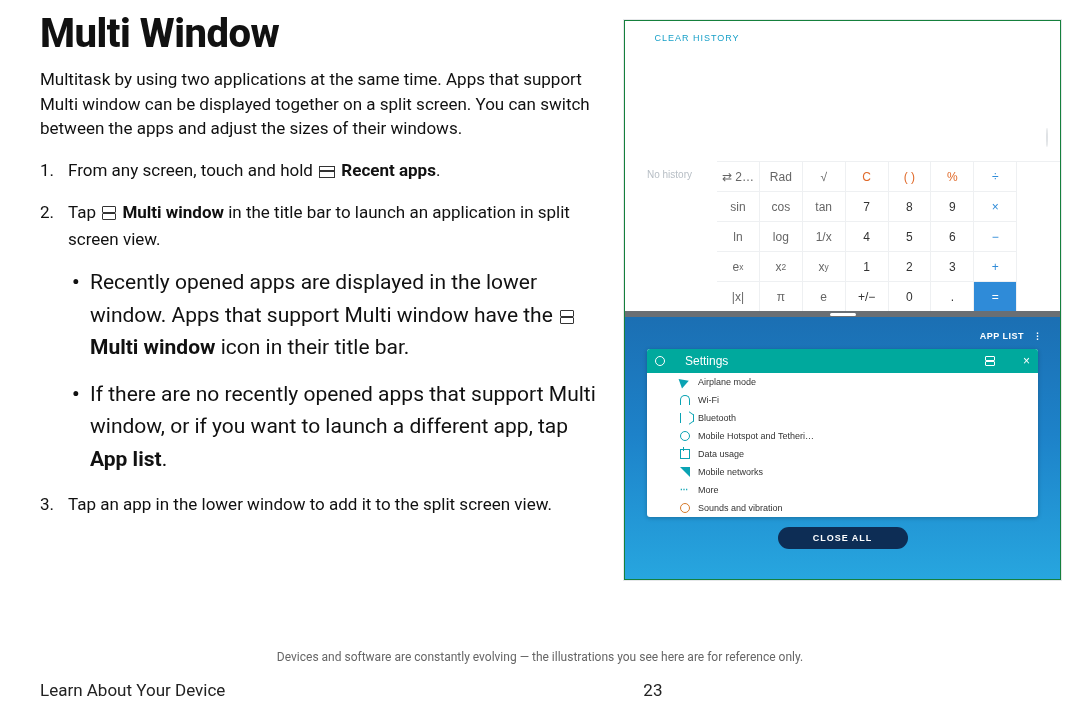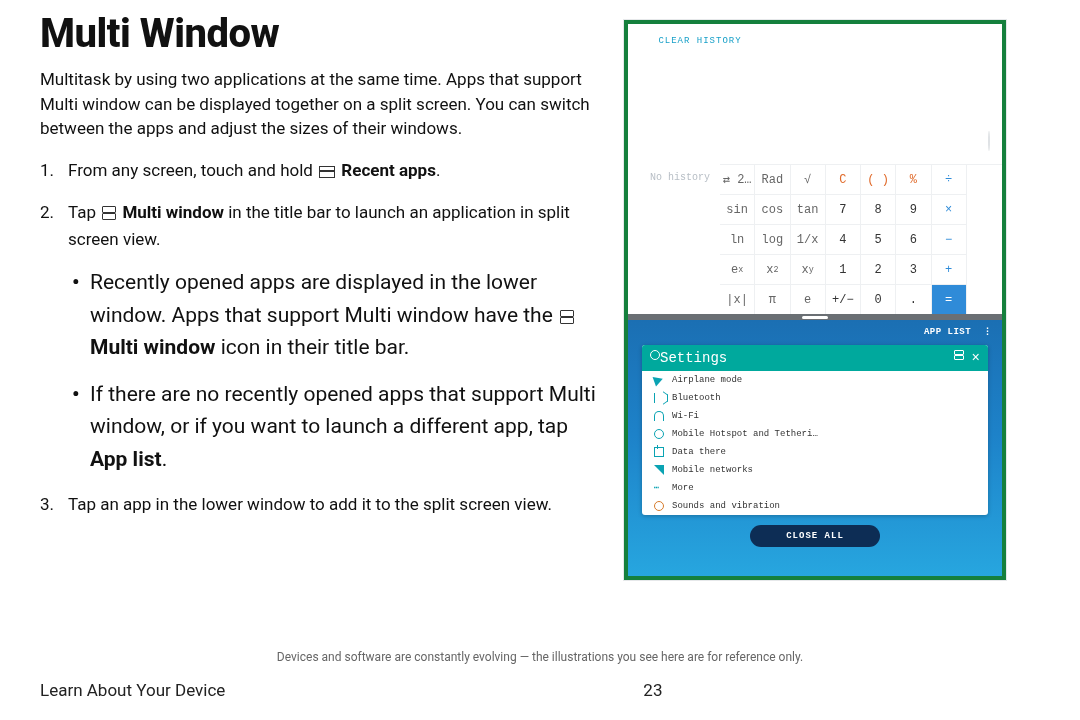--- a/index.html
+++ b/index.html
@@ -89,25 +89,25 @@
     .multiwin-icon::before, .multiwin-icon::after {
       content: "";
       position: absolute; left: 0; right: 0;
       height: 5px; border: 1.6px solid #333; border-radius: 1px;
     }
     .multiwin-icon::before { top: 0; }
     .multiwin-icon::after { bottom: 0; }
 
     
     .device {
-      border: 4px solid #15803d;
-      width: 382px;
+      border: 1px solid #15803d;
+      width: 437px;
       height: 560px;
       box-shadow: 0 0 0 1px #e6e8ea;
-      font-family: Liberation Mono, monospace;
+      font-family: Liberation Sans, sans-serif;
       background: #fff;
       position: relative;
       overflow: hidden;
     }
     .calc-top {
       height: 140px;
       padding: 6px 12px 0;
     }
     .clear-history {
       color: #18a0c8; font-size: 9px; letter-spacing: 1px;
@@ -140,37 +140,37 @@
       background: #6a6f74;
     }
     .split-divider::after {
       content: "";
       position: absolute; left: 50%; top: 1.5px; transform: translateX(-50%);
       width: 26px; height: 3px; background: #fff; border-radius: 2px;
     }
     .lower {
       position: absolute; top: 296px; left: 0; right: 0; bottom: 0;
       background: linear-gradient(180deg,#1b6fb3 0%, #1d82c9 45%, #27a6df 100%);
-      padding: 0;
+      padding: 8px;
     }
     .applist-bar {
       text-align: right; color: #fff; font-size: 9px; font-weight: 700;
       letter-spacing: 0.5px; padding: 6px 10px;
     }
     .applist-bar .dots { display:inline-block; margin-left:6px; letter-spacing:0; }
     .card {
       margin: 2px 14px 0;
       background: #fff;
       border-radius: 3px;
       box-shadow: 0 1px 4px rgba(0,0,0,.25);
       overflow: hidden;
     }
     .card-title {
-      background: #00a99d; color: #fff; font-size: 14px;
-      padding: 5px 8px; display:flex; align-items:flex-start; gap:0;
+      background: #00a99d; color: #fff; font-size: 12px;
+      padding: 5px 8px; display:flex; align-items:center; gap:20px;
       position: relative;
     }
     .card-title .gear {
       width: 10px; height: 10px; border: 1.2px solid #fff; border-radius: 50%;
       position: relative; display:inline-block;
     }
     .card-title .mwin {
       margin-left: auto; width: 10px; height: 10px; position: relative;
     }
     .card-title .mwin::before, .card-title .mwin::after {
@@ -180,21 +180,21 @@
     .card-title .mwin::before{top:0}
     .card-title .mwin::after{bottom:0}
     .card-title .x { margin-left:8px; font-weight:300; }
     .sect-label {
       color:#0aa3b3; font-size:7px; letter-spacing:.5px;
       padding: 6px 10px 2px;
     }
     .row {
       display:flex; align-items:center; gap:8px;
       padding: 4px 12px;
-      font-size: 9px; color:#333;
+      font-size: 9px; color:#333;margin-left:21px;
     }
     .row .ic { width:10px; height:10px; display:inline-block; }
     .ic-plane { width:0;height:0; border-left:9px solid #0aa3b3; border-top:5px solid transparent; border-bottom:5px solid transparent; transform: rotate(-20deg); }
     .ic-wifi { width:10px;height:8px; border:1.2px solid #0aa3b3; border-bottom:none; border-radius:10px 10px 0 0; }
     .ic-bt { width:6px;height:10px; border-left:1.2px solid #0aa3b3; position:relative; }
     .ic-bt::before{content:"";position:absolute;right:-4px;top:0;width:4px;height:5px;border-top:1.2px solid #0aa3b3;border-right:1.2px solid #0aa3b3;transform:skewY(35deg);}
     .ic-bt::after{content:"";position:absolute;right:-4px;bottom:0;width:4px;height:5px;border-bottom:1.2px solid #0aa3b3;border-right:1.2px solid #0aa3b3;transform:skewY(-35deg);}
     .ic-hotspot{width:8px;height:8px;border:1.2px solid #0aa3b3;border-radius:50%;}
     .ic-data{width:8px;height:8px;border:1.2px solid #0aa3b3;position:relative}
     .ic-data::after{content:"";position:absolute;left:2px;top:-3px;width:1.2px;height:4px;background:#0aa3b3}
@@ -311,34 +311,34 @@
             <span class="gear"></span>
             <span>Settings</span>
             <span class="mwin"></span>
             <span class="x">×</span>
           </div>
           <div class="row">
               <span class="ic ic-plane"></span>
               <span>Airplane mode</span>
             </div>
           <div class="row">
+              <span class="ic ic-wifi"></span>
+              <span>Wi-Fi</span>
+            </div>
+          <div class="row">
               <span class="ic ic-bt"></span>
               <span>Bluetooth</span>
             </div>
           <div class="row">
-              <span class="ic ic-wifi"></span>
-              <span>Wi-Fi</span>
-            </div>
-          <div class="row">
               <span class="ic ic-hotspot"></span>
               <span>Mobile Hotspot and Tetheri…</span>
             </div>
           <div class="row">
               <span class="ic ic-data"></span>
-              <span>Data there</span>
+              <span>Data usage</span>
             </div>
           <div class="row">
               <span class="ic ic-net"></span>
               <span>Mobile networks</span>
             </div>
           <div class="row">
               <span class="ic ic-more">⋯</span>
               <span>More</span>
             </div>
           <div class="row">

